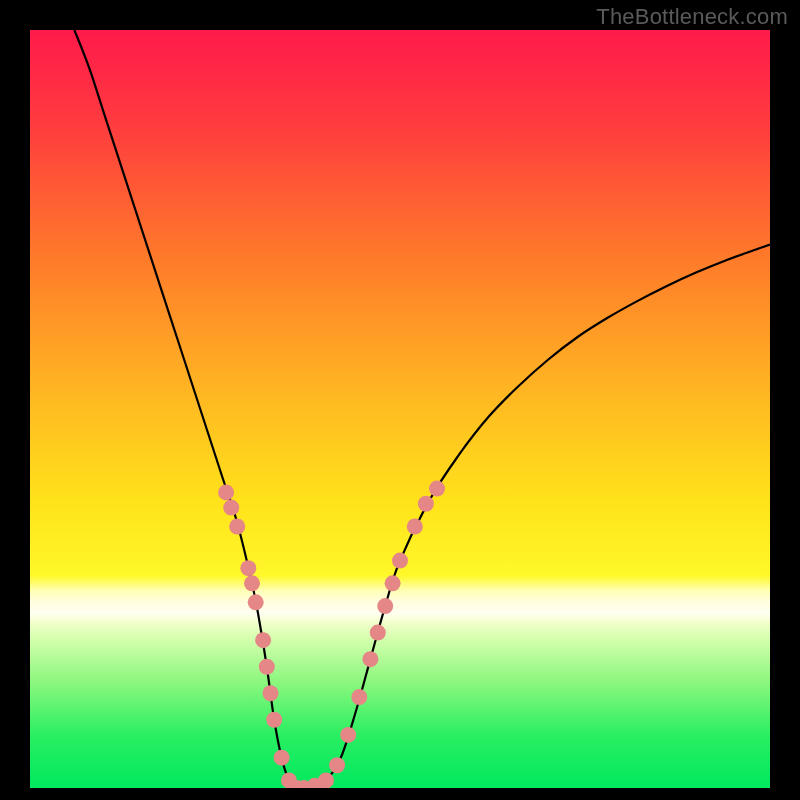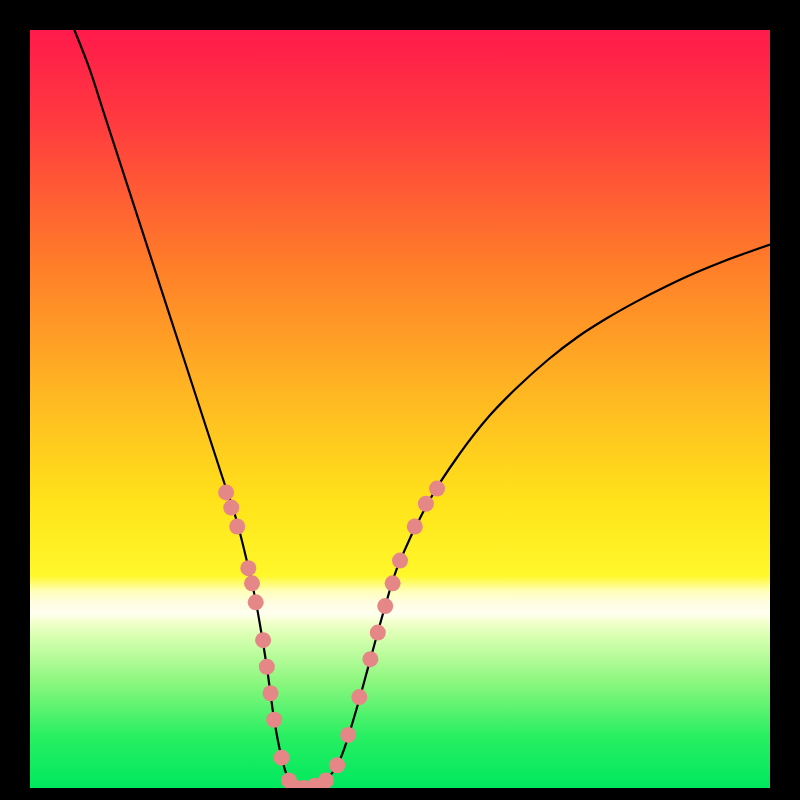--- a/index.html
+++ b/index.html
@@ -33,20 +33,21 @@
     top: 30px;
     width: 740px;
     height: 758px;
     display: block;
   }
 </style>
 </head>
 <body>
 
 <div class="frame">
+  <div class="watermark">TheBottleneck.com</div>
 
   <svg class="plot" viewBox="0 0 740 758" preserveAspectRatio="none">
     <defs>
       <linearGradient id="bg-grad" x1="0" y1="0" x2="0" y2="1">
         <stop offset="0%" stop-color="#ff1a4b"></stop>
         <stop offset="12%" stop-color="#ff3a3f"></stop>
         <stop offset="30%" stop-color="#ff7a2a"></stop>
         <stop offset="48%" stop-color="#ffb722"></stop>
         <stop offset="62%" stop-color="#ffe21a"></stop>
         <stop offset="72%" stop-color="#fff82a"></stop>

